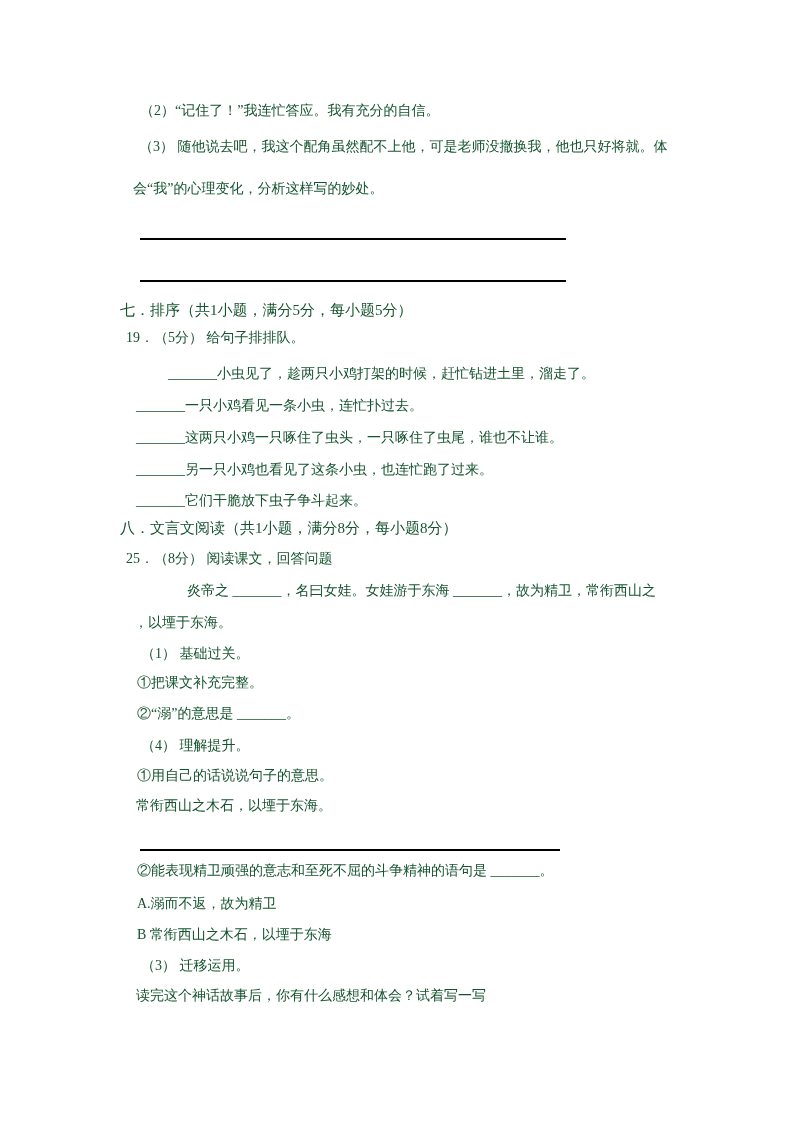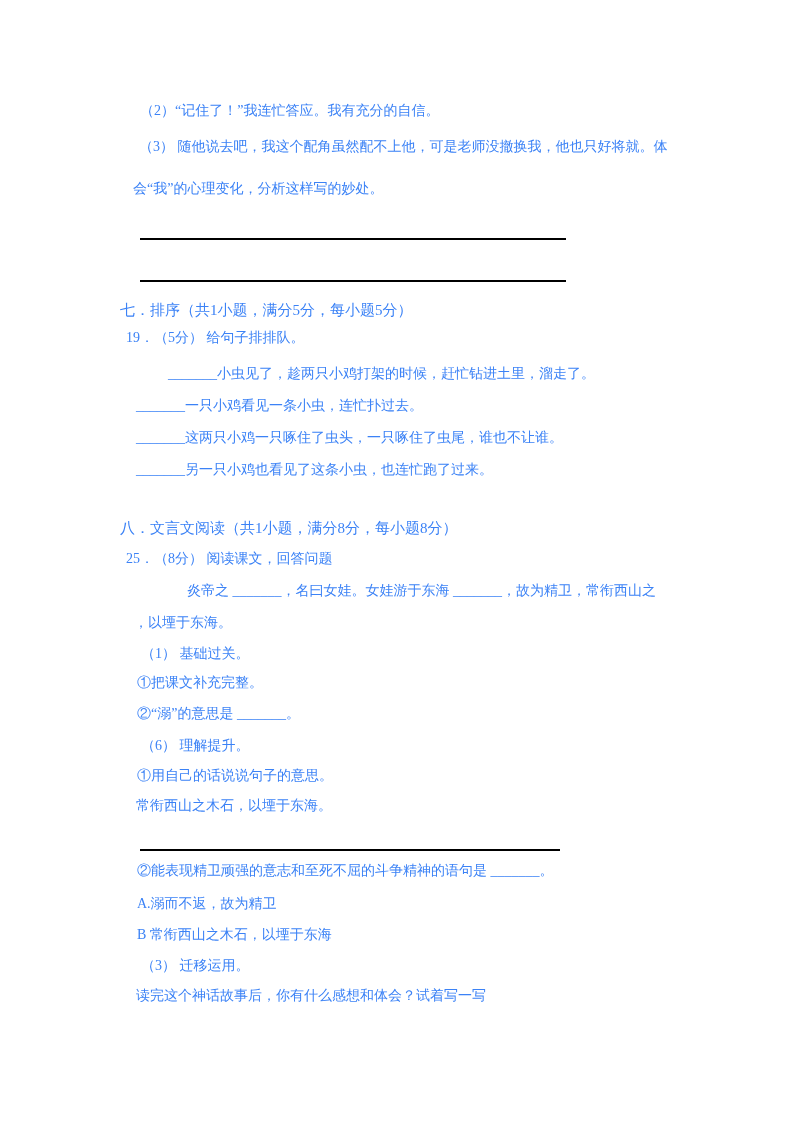--- a/index.html
+++ b/index.html
@@ -11,21 +11,21 @@
     color: #000000;
     font-family: "Liberation Serif", "DejaVu Serif", serif;
     overflow: hidden;
   }
   .ln {
     position: absolute;
     margin: 0;
     font-size: 14px;
     line-height: 16px;
     white-space: pre;
-    color: #3b82f6;
+    color: #14532d;
   }
   .heading {
     font-weight: normal;
     font-size: 15px;
   }
   .rule {
     position: absolute;
     height: 0;
     border-top: 2px solid #000000;
   }
@@ -42,32 +42,33 @@
   <div class="rule" style="top:238px; left:140px; width:426px;"></div>
   <div class="rule" style="top:280px; left:140px; width:426px;"></div>
 
   <p class="ln heading" style="top:302px; left:120px;">七．排序（共1小题，满分5分，每小题5分）</p>
   <p class="ln" style="top:330px; left:126px;">19．（5分） 给句子排排队。</p>
 
   <p class="ln" style="top:366px; left:136px;margin-left:32px;">_______小虫见了，趁两只小鸡打架的时候，赶忙钻进土里，溜走了。</p>
   <p class="ln" style="top:398px; left:136px;">_______一只小鸡看见一条小虫，连忙扑过去。</p>
   <p class="ln" style="top:430px; left:136px;">_______这两只小鸡一只啄住了虫头，一只啄住了虫尾，谁也不让谁。</p>
   <p class="ln" style="top:462px; left:136px;">_______另一只小鸡也看见了这条小虫，也连忙跑了过来。</p>
+  <p class="ln" style="top:493px; left:136px;">_______它们干脆放下虫子争斗起来。</p>
 
   <p class="ln heading" style="top:520px; left:120px;">八．文言文阅读（共1小题，满分8分，每小题8分）</p>
   <p class="ln" style="top:551px; left:126px;font-family:Liberation Serif, serif;">25．（8分） 阅读课文，回答问题</p>
 
   <p class="ln" style="top:583px; left:187px;">炎帝之 _______，名曰女娃。女娃游于东海 _______，故为精卫，常衔西山之</p>
   <p class="ln" style="top:615px; left:134px;">，以堙于东海。</p>
 
   <p class="ln" style="top:646px; left:141px;">（1） 基础过关。</p>
   <p class="ln" style="top:675px; left:137px;">①把课文补充完整。</p>
   <p class="ln" style="top:706px; left:137px;">②“溺”的意思是 _______。</p>
 
-  <p class="ln" style="top:738px; left:141px;">（6） 理解提升。</p>
+  <p class="ln" style="top:738px; left:141px;">（4） 理解提升。</p>
   <p class="ln" style="top:768px; left:137px;">①用自己的话说说句子的意思。</p>
   <p class="ln" style="top:798px; left:136px;">常衔西山之木石，以堙于东海。</p>
 
   <div class="rule" style="top:849px; left:140px; width:420px;"></div>
 
   <p class="ln" style="top:863px; left:137px;">②能表现精卫顽强的意志和至死不屈的斗争精神的语句是 _______。</p>
   <p class="ln" style="top:896px; left:137px;">A.溺而不返，故为精卫</p>
   <p class="ln" style="top:927px; left:137px;text-align:right;">B 常衔西山之木石，以堙于东海</p>
 
   <p class="ln" style="top:958px; left:141px;">（3） 迁移运用。</p>

